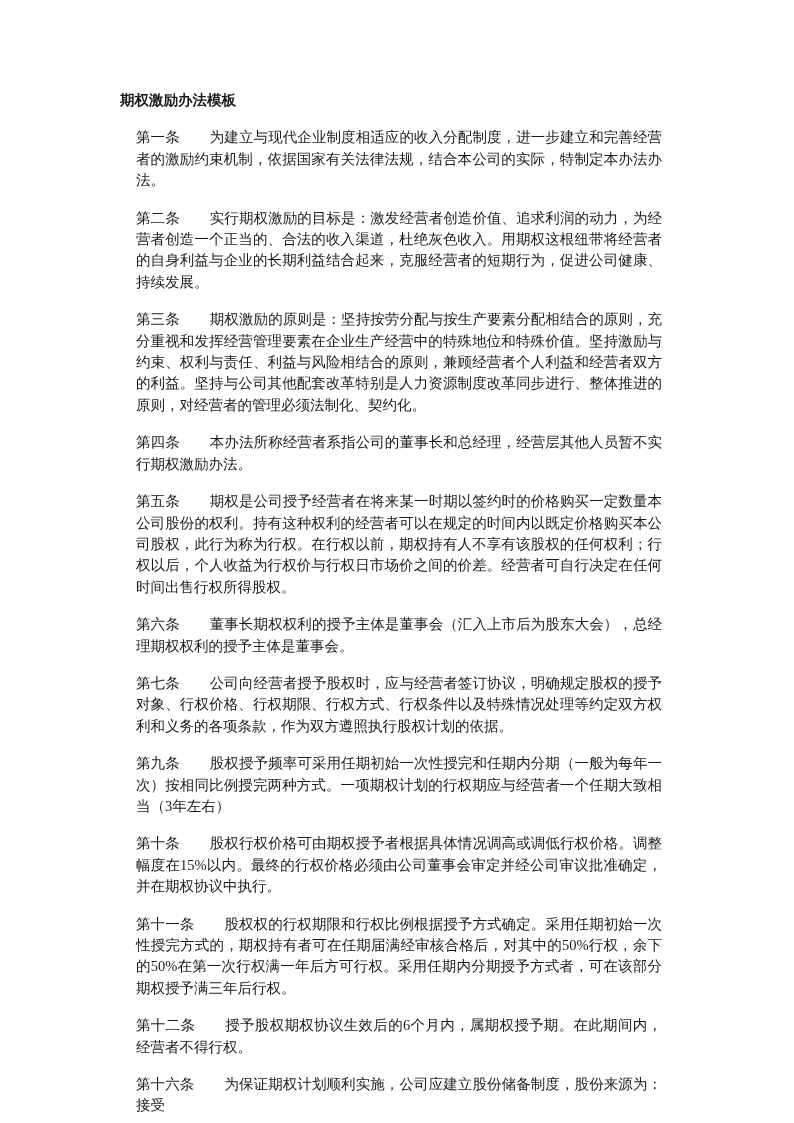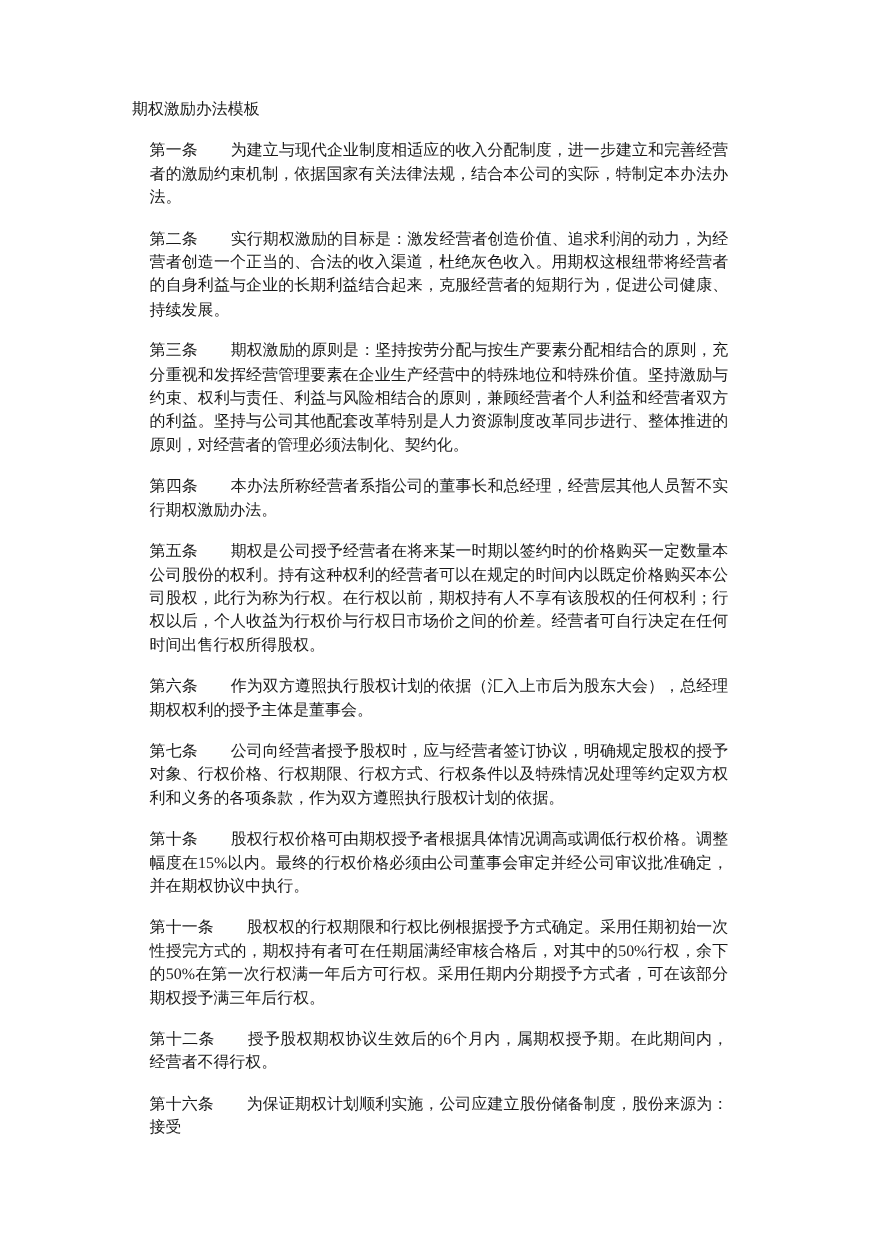--- a/index.html
+++ b/index.html
@@ -13,21 +13,21 @@
     box-sizing: border-box;
     background: #ffffff;
     padding: 90px 116px 60px 120px;
     font-family: "Liberation Serif", "DejaVu Serif", serif;
     font-size: 14.5px;
     line-height: 21.4px;
     color: #1a1a1a;
   }
   .doc-title {
     font-size: 14.5px;
-    font-weight: normal;
+    font-weight: bold;
     margin: 0;
     padding: 0;
   }
   .article {
     margin: 16px;
     padding: 0;
     text-align: justify;
     word-break: break-all;
   }
   .article .label {
@@ -44,25 +44,26 @@
   <p class="article"><span class="label">第一条</span><span class="text">为建立与现代企业制度相适应的收入分配制度，进一步建立和完善经营者的激励约束机制，依据国家有关法律法规，结合本公司的实际，特制定本办法办法。</span></p>
 
   <p class="article"><span class="label">第二条</span><span class="text">实行期权激励的目标是：激发经营者创造价值、追求利润的动力，为经营者创造一个正当的、合法的收入渠道，杜绝灰色收入。用期权这根纽带将经营者的自身利益与企业的长期利益结合起来，克服经营者的短期行为，促进公司健康、持续发展。</span></p>
 
   <p class="article"><span class="label">第三条</span><span class="text">期权激励的原则是：坚持按劳分配与按生产要素分配相结合的原则，充分重视和发挥经营管理要素在企业生产经营中的特殊地位和特殊价值。坚持激励与约束、权利与责任、利益与风险相结合的原则，兼顾经营者个人利益和经营者双方的利益。坚持与公司其他配套改革特别是人力资源制度改革同步进行、整体推进的原则，对经营者的管理必须法制化、契约化。</span></p>
 
   <p class="article"><span class="label">第四条</span><span class="text">本办法所称经营者系指公司的董事长和总经理，经营层其他人员暂不实行期权激励办法。</span></p>
 
   <p class="article"><span class="label">第五条</span><span class="text">期权是公司授予经营者在将来某一时期以签约时的价格购买一定数量本公司股份的权利。持有这种权利的经营者可以在规定的时间内以既定价格购买本公司股权，此行为称为行权。在行权以前，期权持有人不享有该股权的任何权利；行权以后，个人收益为行权价与行权日市场价之间的价差。经营者可自行决定在任何时间出售行权所得股权。</span></p>
 
-  <p class="article"><span class="label">第六条</span><span class="text">作为双方遵照执行股权计划的依据（汇入上市后为股东大会），总经理期权权利的授予主体是董事会。</span></p>
+  <p class="article"><span class="label">第六条</span><span class="text">董事长期权权利的授予主体是董事会（汇入上市后为股东大会），总经理期权权利的授予主体是董事会。</span></p>
 
   <p class="article"><span class="label">第七条</span><span class="text">公司向经营者授予股权时，应与经营者签订协议，明确规定股权的授予对象、行权价格、行权期限、行权方式、行权条件以及特殊情况处理等约定双方权利和义务的各项条款，作为双方遵照执行股权计划的依据。</span></p>
 
 
+  <p class="article"><span class="label">第九条</span><span class="text">股权授予频率可采用任期初始一次性授完和任期内分期（一般为每年一次）按相同比例授完两种方式。一项期权计划的行权期应与经营者一个任期大致相当（3年左右）</span></p>
 
   <p class="article"><span class="label">第十条</span><span class="text">股权行权价格可由期权授予者根据具体情况调高或调低行权价格。调整幅度在15%以内。最终的行权价格必须由公司董事会审定并经公司审议批准确定，并在期权协议中执行。</span></p>
 
   <p class="article"><span class="label">第十一条</span><span class="text">股权权的行权期限和行权比例根据授予方式确定。采用任期初始一次性授完方式的，期权持有者可在任期届满经审核合格后，对其中的50%行权，余下的50%在第一次行权满一年后方可行权。采用任期内分期授予方式者，可在该部分期权授予满三年后行权。</span></p>
 
   <p class="article"><span class="label">第十二条</span><span class="text">授予股权期权协议生效后的6个月内，属期权授予期。在此期间内，经营者不得行权。</span></p>
 
 
 
 

